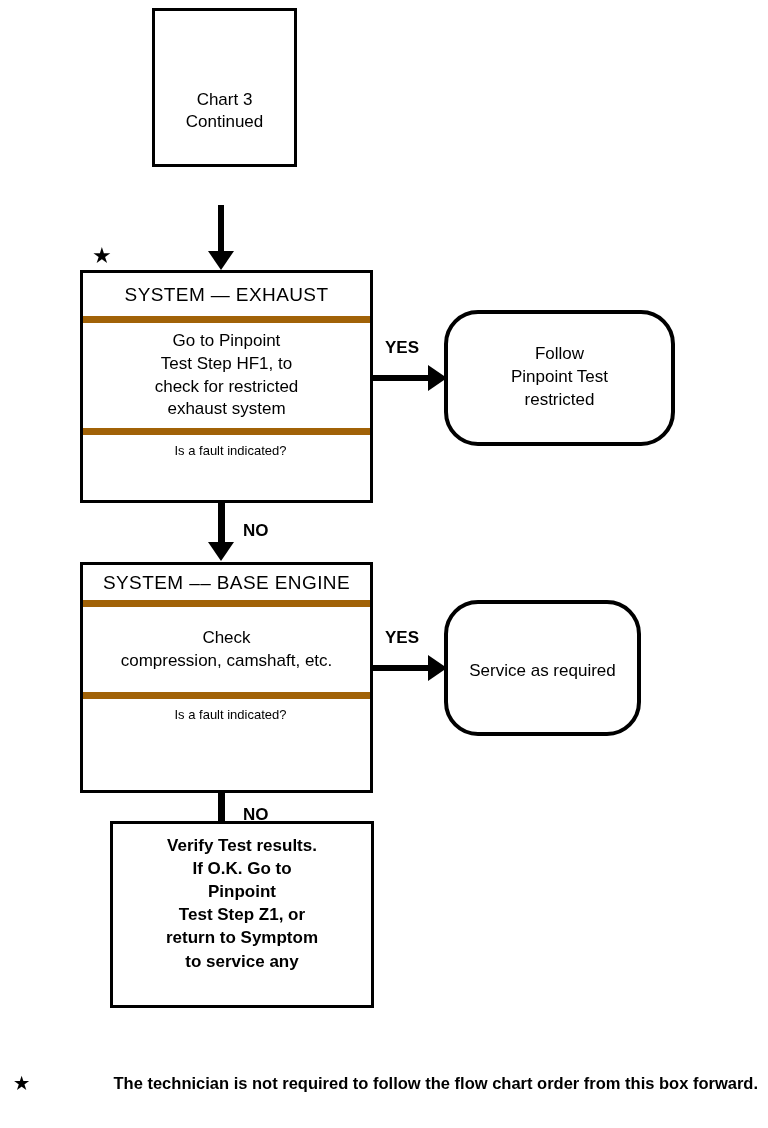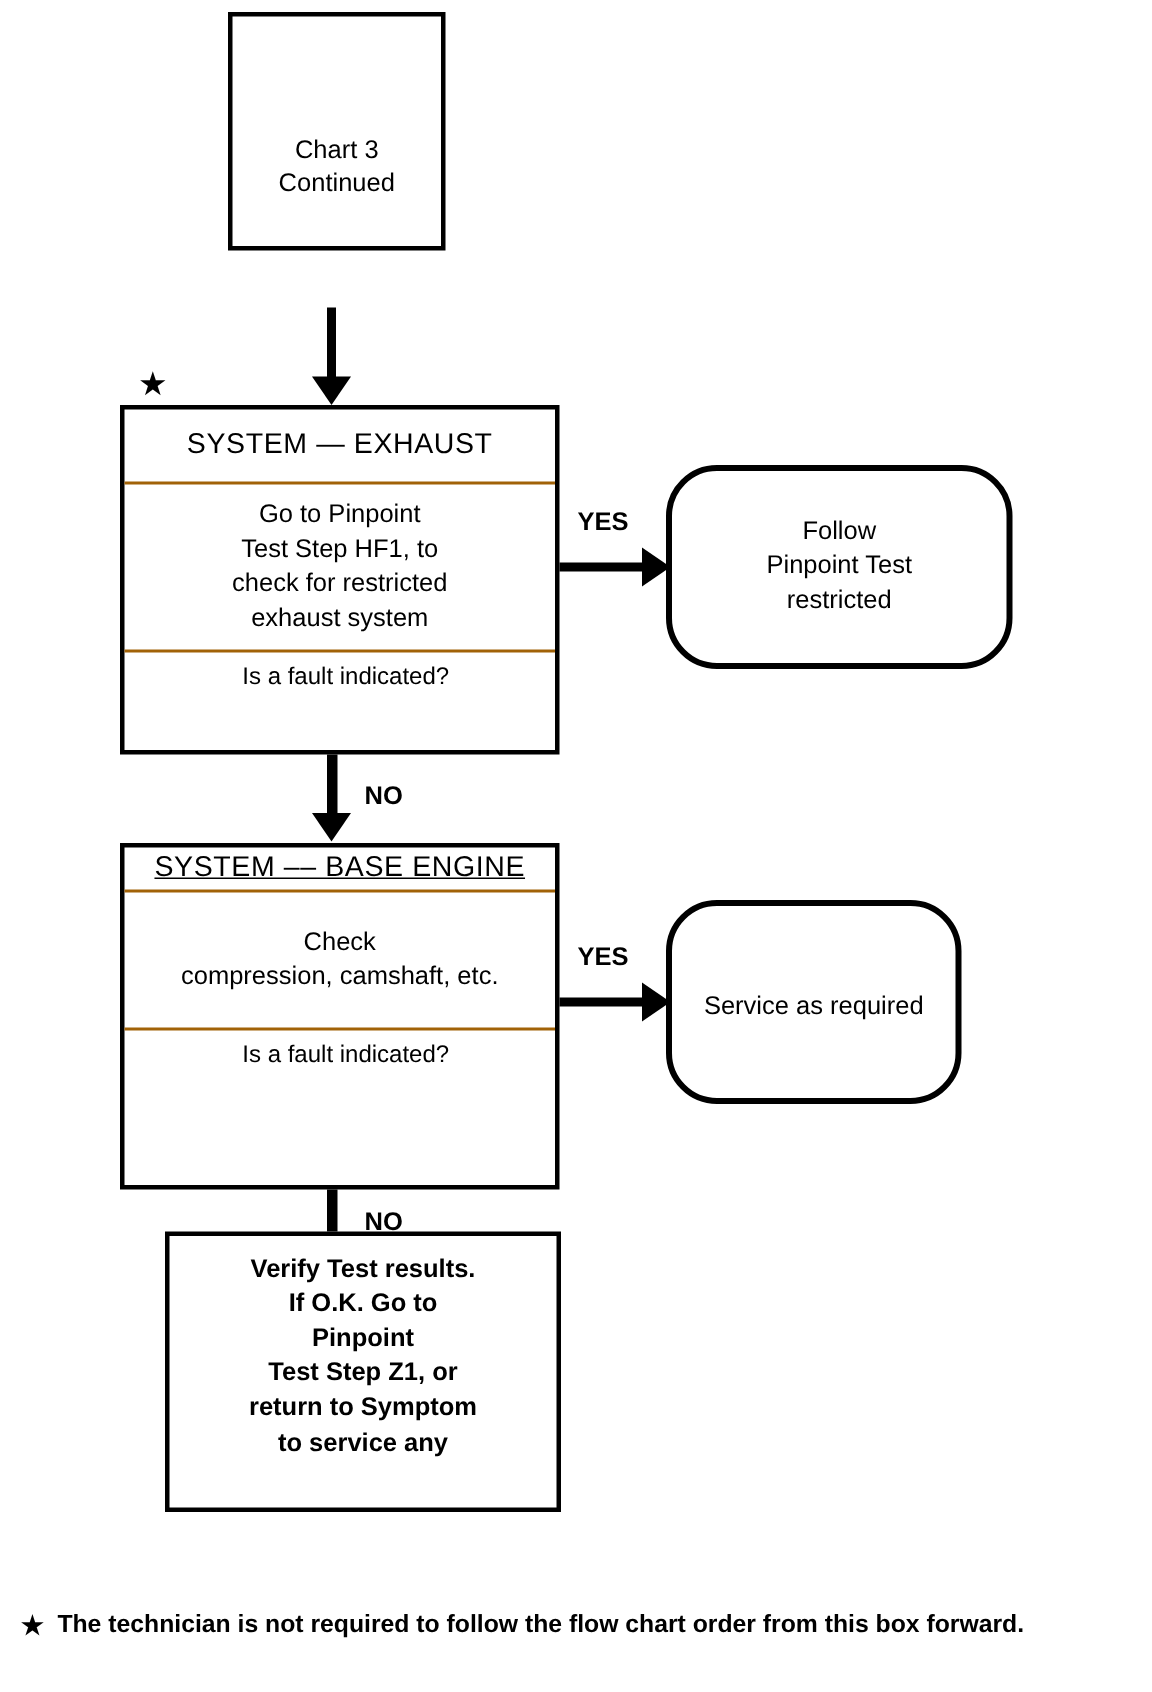--- a/index.html
+++ b/index.html
@@ -42,37 +42,37 @@
   }
   .cell {
     box-sizing: border-box;
     display: flex;
     align-items: center;
     justify-content: center;
     text-align: center;
     padding: 2px 6px;
   }
   .cell.divider-below {
-    border-bottom: 2px solid #a16207;
+    border-bottom: 7px solid #a16207;
   }
   .cell.top-align {
     align-items: flex-start;
     padding-top: 8px;
   }
 
   .txt-center {
     text-align: center;
     line-height: 1.28;
   }
 
   
   .t-terminal   { font-size: 17px; line-height: 1.3; }
   .t-header     { font-size: 19px; letter-spacing: 0.4px; }
   .t-body       { font-size: 17px; line-height: 1.34; }
-  .t-question   { font-size: 16px; padding-left: 14px; }
+  .t-question   { font-size: 13px; padding-left: 14px; }
   .t-rounded    { font-size: 17px; line-height: 1.34; }
   .t-verify     { font-size: 17px; line-height: 1.36; }
 
   
   .vline {
     position: absolute;
     width: 6px;
     background: #000000;
   }
   .hline {
@@ -123,21 +123,21 @@
     line-height: 1.45;
     display: flex;
     align-items: flex-start;
     gap: 9px;
   }
   #footnote .fn-star {
     font-size: 17px;
     line-height: 1.45;
     flex: 0 0 auto;
   }
-  #footnote .fn-text { flex: 1 1 auto; }
+  #footnote .fn-text { flex: 1 1 auto; text-align: right; }
 </style>
 </head>
 <body>
 
 <div id="page">
 
   <div class="node" style="left:152px; top:8px; width:145px; height:159px;">
     <div class="txt-center t-terminal" style="position:absolute; left:0; right:0; top:78px;">
       <div>Chart 3</div>
       <div>Continued</div>
@@ -172,21 +172,21 @@
       <div>Pinpoint Test</div>
       <div>restricted</div>
     </div>
   </div>
 
   <div class="vline" style="left:218px; top:503px; width:7px; height:42px;"></div>
   <div class="arrow-down" style="left:208px; top:542px;"></div>
   <div class="edge-label" style="left:243px; top:521px;">NO</div>
 
   <div class="cellstack" style="left:80px; top:562px; width:293px; height:231px;">
-    <div class="cell divider-below t-header" style="height:30px;text-decoration:underline;">SYSTEM –– BASE ENGINE</div>
+    <div class="cell divider-below t-header" style="height:42px;">SYSTEM –– BASE ENGINE</div>
     <div class="cell divider-below" style="height:92px;">
       <div class="txt-center t-body">
         <div>Check</div>
         <div>compression, camshaft, etc.</div>
       </div>
     </div>
     <div class="cell top-align t-question" style="flex:1 1 auto;">Is a fault indicated?</div>
   </div>
 
   <div class="hline" style="left:373px; top:665px; width:59px;"></div>

